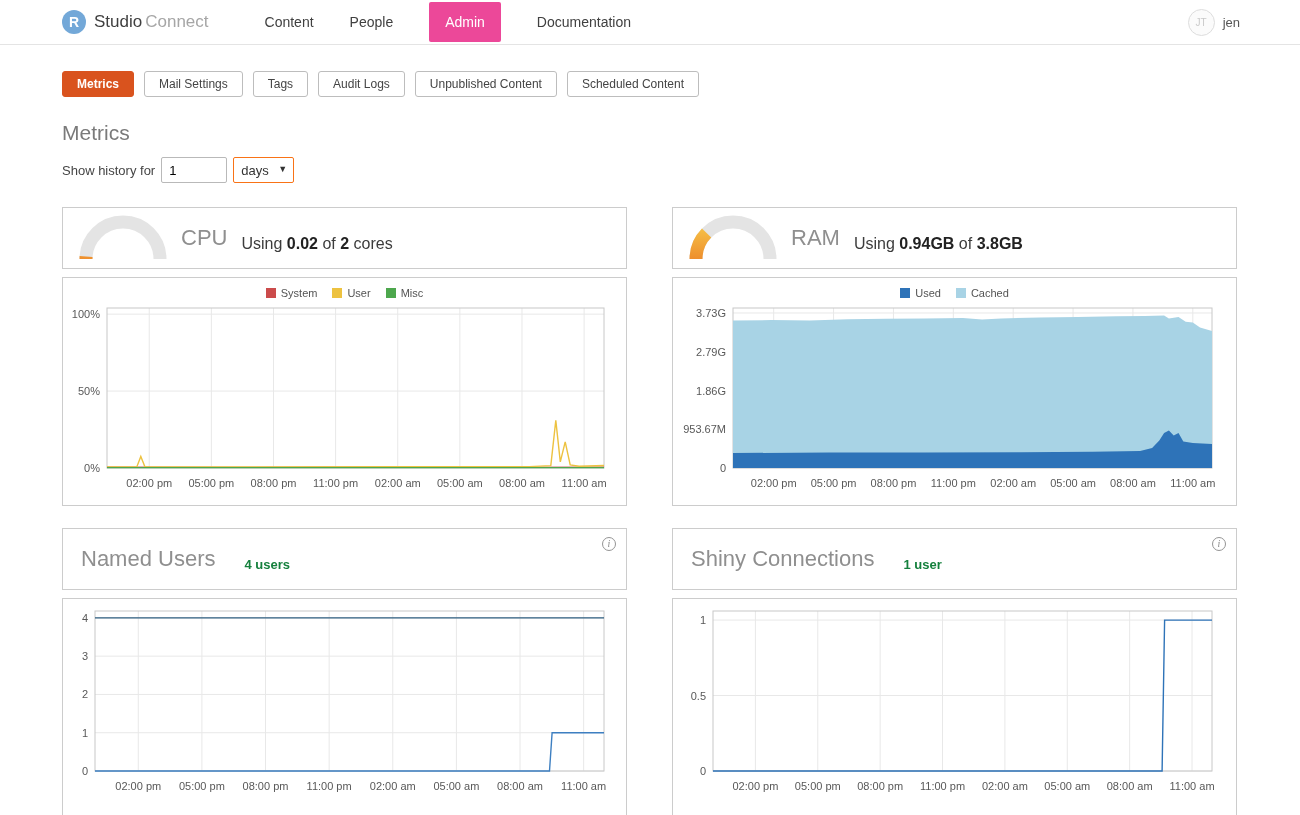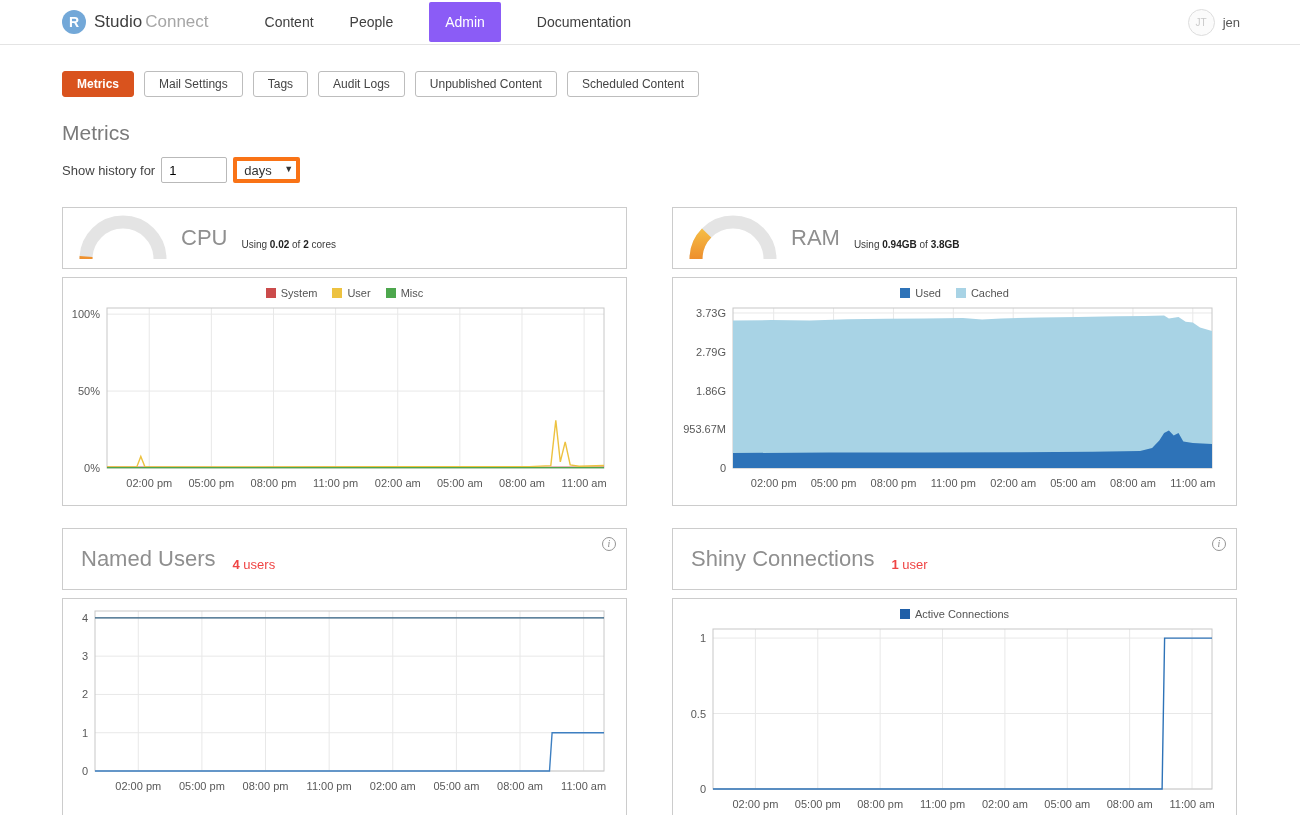--- a/index.html
+++ b/index.html
@@ -24,21 +24,21 @@
   .logo-circle {
     width: 24px; height: 24px; border-radius: 50%;
     background: #73A8D8; color: #fff; font-weight: bold; font-size: 14px;
     display: flex; align-items: center; justify-content: center; margin-right: 8px;
   }
   .brand-primary { font-size: 17px; color: #3f3f3f; }
   .brand-secondary { font-size: 17px; color: #a6a6a6; margin-left: 3px; }
   .nav { display: flex; align-items: center; gap: 36px; }
   .nav-link { font-size: 14px; color: #404040; text-decoration: none; cursor: pointer; }
   .nav-link.nav-admin {
-    background: #8b5cf6; color: #fff; padding: 12px 16px; border-radius: 2px;
+    background: #ec4899; color: #fff; padding: 12px 16px; border-radius: 2px;
   }
   .user-area { margin-left: auto; display: flex; align-items: center; gap: 8px; }
   .avatar {
     width: 27px; height: 27px; border-radius: 50%;
     background: #fbfbfb; border: 1px solid #ddd; color: #c9c9c9; font-size: 10px;
     display: flex; align-items: center; justify-content: center; cursor: pointer;
   }
   .user-name { font-size: 13px; color: #555; }
 
   
@@ -54,37 +54,37 @@
   .page-title { font-size: 21px; font-weight: 400; color: #7a7a7a; margin: 24px 0 12px; }
 
   .history-row { display: flex; align-items: center; gap: 6px; font-size: 13px; color: #454545; margin-bottom: 24px; }
   .history-input {
     width: 66px; height: 26px; border: 1px solid #b9b9b9; border-radius: 2px;
     padding: 0 7px; font-size: 13px; font-family: inherit;
   }
   .select-wrap { position: relative; display: inline-block; }
   .history-select {
     appearance: none; -webkit-appearance: none;
-    height: 26px; border: 4px solid #f97316; border-radius: 2px; background: #fff;
+    height: 26px; border: 1px solid #f97316; border-radius: 2px; background: #fff;
     font-size: 13px; padding: 0 24px 0 7px; font-family: inherit; color: #333;
   }
   .select-arrow { position: absolute; right: 7px; top: 7px; font-size: 9px; color: #333; pointer-events: none; }
 
   
   .grid { display: grid; grid-template-columns: 565px 565px; column-gap: 45px; row-gap: 22px; }
   .head-box {
     border: 1px solid #cccccc; height: 62px; background: #fff;
     display: flex; align-items: center; position: relative; margin-bottom: 8px;
   }
   .gauge { margin-left: 14px; flex: 0 0 auto; }
   .metric-title { font-size: 22px; color: #8f8f8f; margin-left: 12px; }
   .metric-title.plain { margin-left: 18px; text-align: center; }
-  .usage { font-size: 10px; color: #3c3c3c; margin-top: 12px; margin-left: 14px; }
+  .usage { font-size: 16px; color: #3c3c3c; margin-top: 12px; margin-left: 14px; }
   .usage b { color: #222; }
-  .stat { font-size: 13px; color: #ef4444; margin-top: 10px; margin-left: 17px; }
+  .stat { font-size: 13px; color: #15803d; margin-top: 10px; margin-left: 29px; font-weight: bold; }
   .info-icon {
     position: absolute; top: 8px; right: 10px;
     width: 14px; height: 14px; border: 1px solid #949494; border-radius: 50%;
     color: #8a8a8a; font-size: 10px; line-height: 12px; text-align: center;
     font-style: italic; font-family: "Liberation Serif", serif; cursor: pointer;
   }
   .chart-box { border: 1px solid #cccccc; height: 229px; background: #fff; padding-top: 6px; }
   .legend { display: flex; justify-content: center; align-items: center; gap: 15px; height: 18px; }
   .legend-item { display: flex; align-items: center; gap: 5px; font-size: 11px; color: #545454; }
   .swatch { width: 10px; height: 10px; display: inline-block; }
@@ -312,26 +312,20 @@
     <section>
       <div class="head-box">
         <span class="metric-title plain">Shiny Connections</span>
         <span class="stat">
           <b>1</b>
           <span>user</span>
         </span>
         <span class="info-icon">i</span>
       </div>
       <div class="chart-box">
-        <div class="legend">
-            <span class="legend-item">
-              <span class="swatch" style="background: rgb(31, 95, 168);"></span>
-              <span>Active Connections</span>
-            </span>
-          </div>
         <svg width="563" height="196">
             <line x1="82.415" x2="82.415" y1="6" y2="166" stroke="#e8e8e8"></line>
             <text x="82.415" y="185" text-anchor="middle" class="tick">02:00 pm</text>
             <line x1="144.79" x2="144.79" y1="6" y2="166" stroke="#e8e8e8"></line>
             <text x="144.79" y="185" text-anchor="middle" class="tick">05:00 pm</text>
             <line x1="207.16500000000002" x2="207.16500000000002" y1="6" y2="166" stroke="#e8e8e8"></line>
             <text x="207.16500000000002" y="185" text-anchor="middle" class="tick">08:00 pm</text>
             <line x1="269.54" x2="269.54" y1="6" y2="166" stroke="#e8e8e8"></line>
             <text x="269.54" y="185" text-anchor="middle" class="tick">11:00 pm</text>
             <line x1="331.91499999999996" x2="331.91499999999996" y1="6" y2="166" stroke="#e8e8e8"></line>

